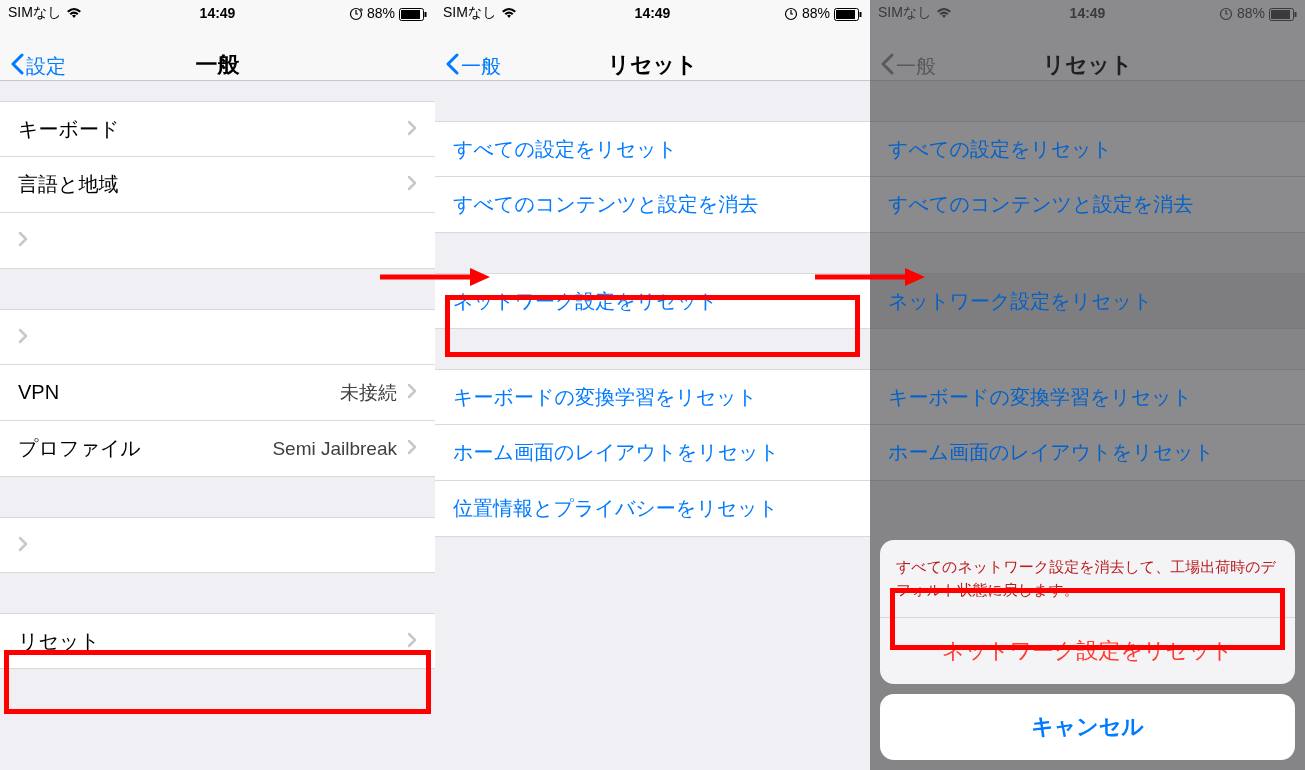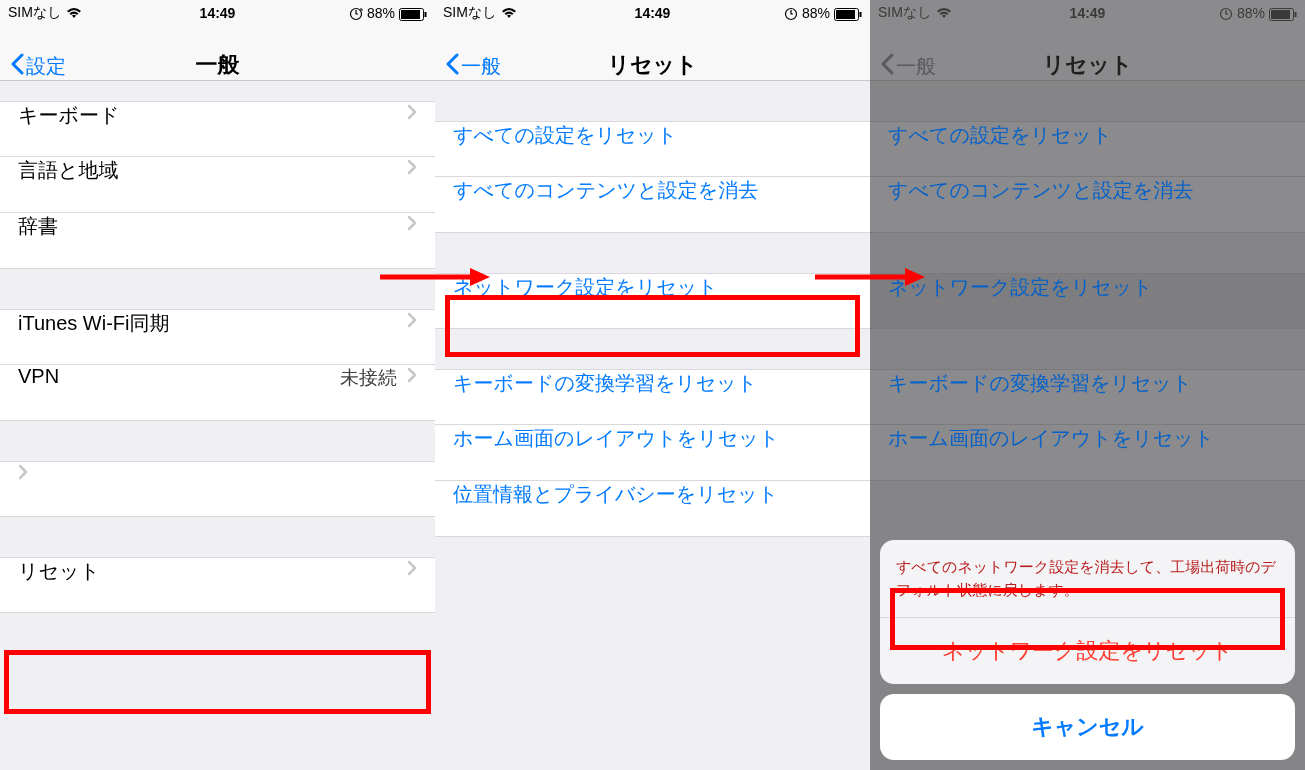--- a/index.html
+++ b/index.html
@@ -59,21 +59,21 @@
   }
   .nav.dim .title { color:#202020; }
   .gap { height:40px; }
   .gap-small { height:20px; }
 
   
   .row {
     background:#fff;
     min-height:56px;
     display:flex;
-    align-items:flex-start;
+    align-items:center;
     padding: 0 18px;
     font-size:20px;
     color:#000;
     border-bottom:1px solid #d9d9dc;
     position:relative;
   }
   .row.first { border-top:1px solid #d9d9dc; }
   .row .label { flex:1; }
   .row .value { color:#404040; font-size:19px; margin-right:10px; }
   .row .chev-right { color:#c7c7cc; }
@@ -191,36 +191,41 @@
             <path d="M2 2 L8 8 L2 14" fill="none" stroke="#c7c7cc" stroke-width="2.5" stroke-linecap="round" stroke-linejoin="round"></path>
           </svg></span>
   </div>
   <div class="row">
     <span class="label">言語と地域</span>
     <span class="chev-right"><svg width="10" height="16" viewBox="0 0 10 16">
             <path d="M2 2 L8 8 L2 14" fill="none" stroke="#c7c7cc" stroke-width="2.5" stroke-linecap="round" stroke-linejoin="round"></path>
           </svg></span>
   </div>
   <div class="row">
-    <span class="label">辞書</span>
     <span class="chev-right"><svg width="10" height="16" viewBox="0 0 10 16">
             <path d="M2 2 L8 8 L2 14" fill="none" stroke="#c7c7cc" stroke-width="2.5" stroke-linecap="round" stroke-linejoin="round"></path>
           </svg></span>
   </div>
 
   <div class="gap"></div>
   <div class="row first">
-    <span class="label">iTunes Wi-Fi同期</span>
     <span class="chev-right"><svg width="10" height="16" viewBox="0 0 10 16">
             <path d="M2 2 L8 8 L2 14" fill="none" stroke="#c7c7cc" stroke-width="2.5" stroke-linecap="round" stroke-linejoin="round"></path>
           </svg></span>
   </div>
   <div class="row">
     <span class="label">VPN</span>
     <span class="value">未接続</span>
+    <span class="chev-right"><svg width="10" height="16" viewBox="0 0 10 16">
+            <path d="M2 2 L8 8 L2 14" fill="none" stroke="#c7c7cc" stroke-width="2.5" stroke-linecap="round" stroke-linejoin="round"></path>
+          </svg></span>
+  </div>
+  <div class="row">
+    <span class="label">プロファイル</span>
+    <span class="value">Semi Jailbreak</span>
     <span class="chev-right"><svg width="10" height="16" viewBox="0 0 10 16">
             <path d="M2 2 L8 8 L2 14" fill="none" stroke="#c7c7cc" stroke-width="2.5" stroke-linecap="round" stroke-linejoin="round"></path>
           </svg></span>
   </div>
 
   <div class="gap"></div>
   <div class="row first">
     <span class="chev-right"><svg width="10" height="16" viewBox="0 0 10 16">
             <path d="M2 2 L8 8 L2 14" fill="none" stroke="#c7c7cc" stroke-width="2.5" stroke-linecap="round" stroke-linejoin="round"></path>
           </svg></span>

